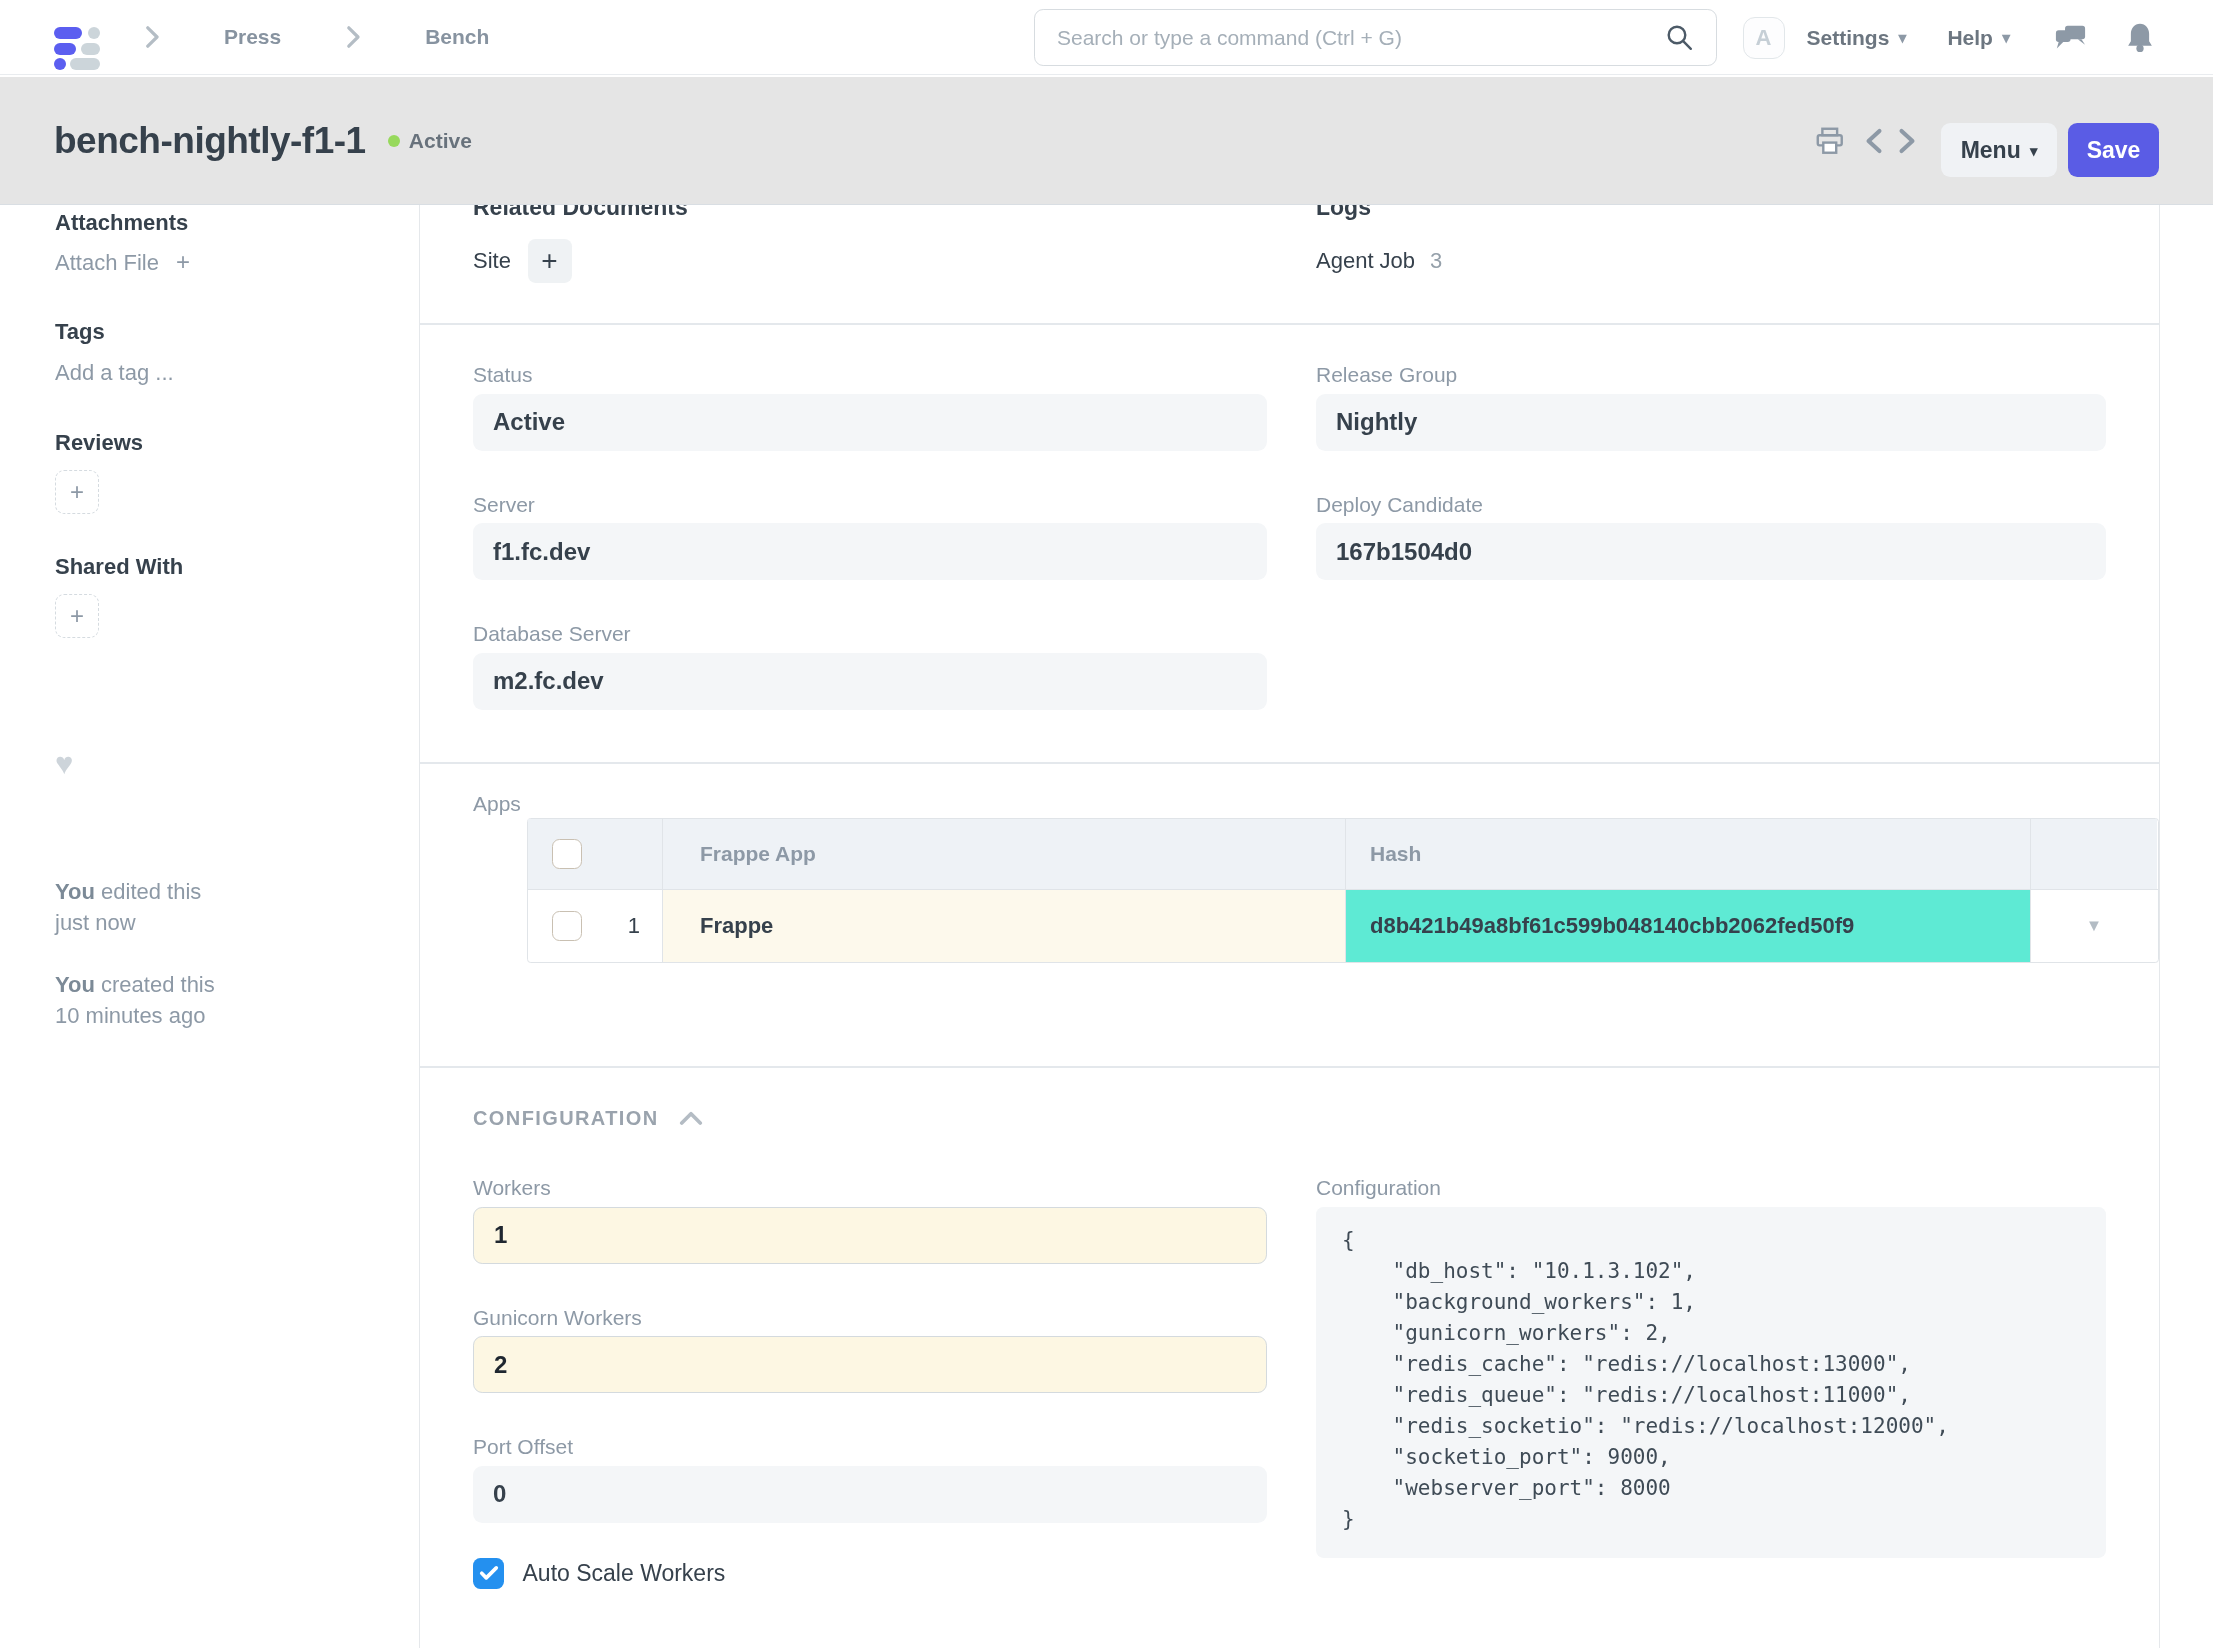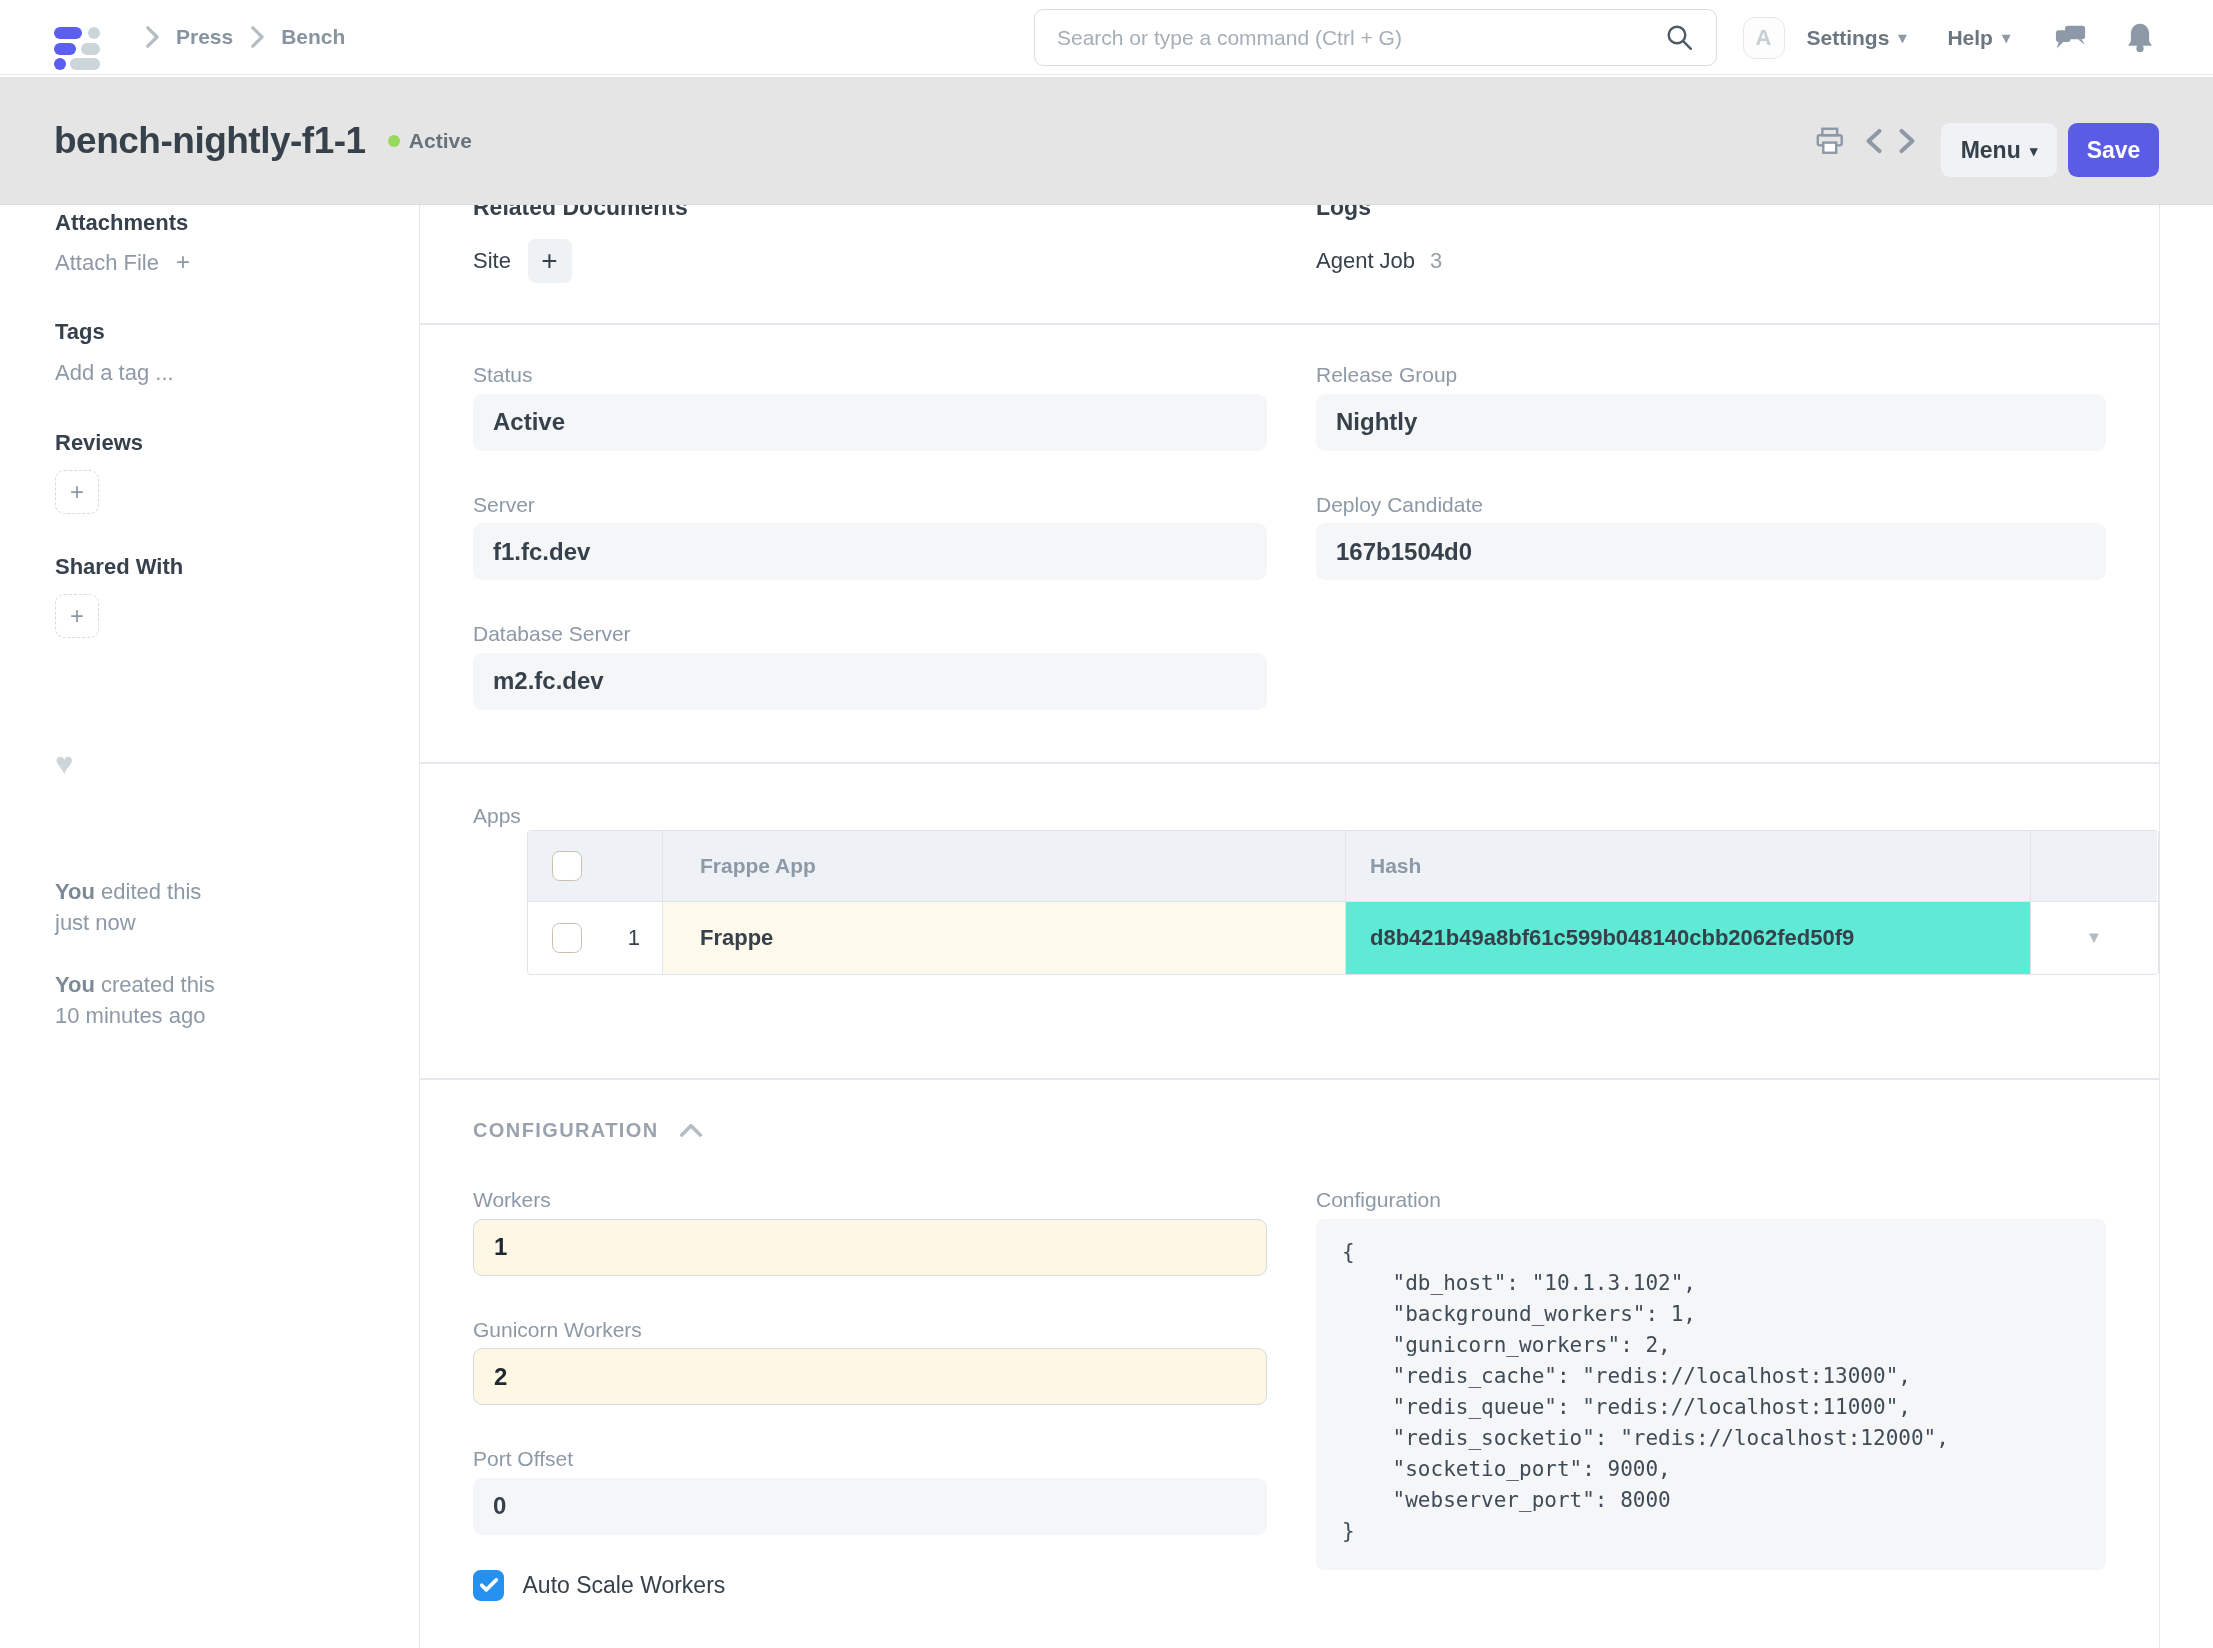--- a/index.html
+++ b/index.html
@@ -11,21 +11,21 @@
   .navbar { position:absolute; top:0; left:0; right:0; height:75px;
     border-bottom:1.8px solid #e9ecef; display:flex; align-items:center; padding-left:54px; background:#fff; }
   .logo { position:relative; width:46px; height:44px; margin-top:1.8px; }
   .logo i { position:absolute; border-radius:6.5px; }
   .logo .b1 { left:0;  top:11px; width:28px; height:12px; background:#5b5ef0; }
   .logo .g1 { left:34px; top:11px; width:12px; height:12px; background:#ccd5da; }
   .logo .b2 { left:0;  top:27px; width:22px; height:12px; background:#5b5ef0; }
   .logo .g2 { left:27px; top:27px; width:19.4px; height:12px; background:#ccd5da; }
   .logo .b3 { left:0;  top:42px; width:12px; height:12px; background:#5b5ef0; }
   .logo .g3 { left:15.7px; top:42px; width:30px; height:12px; background:#ccd5da; }
-  .crumbs { display:flex; align-items:flex-start; margin-left:28px; }
+  .crumbs { display:flex; align-items:flex-start; margin-left:28px;gap:48px; }
   .crumb-chev { margin:0 16.6px; display:flex; }
   .crumb { font-size:21px; font-weight:700; color:#8793a0; }
   .nav-search { position:absolute; left:1034px; top:9.2px; width:683px; height:57px;
     border:1.8px solid #d7dce0; border-radius:9.2px; display:flex; align-items:center; padding:0 22px; background:#fff; }
   .nav-search input { flex:1; border:none; outline:none; font-size:21px; color:#6c7680;
     font-family:"Liberation Sans", sans-serif; background:transparent; }
   .nav-search input::placeholder { color:#a5afb8; }
   .nav-right { position:absolute; right:59px; top:0; height:75px; display:flex; align-items:center; }
   .avatar { width:42px; height:42px; border:1.8px solid #e2e7ea; border-radius:12px;
     display:flex; align-items:center; justify-content:center; font-size:22px; font-weight:700; color:#c6cfd6; background:#fdfdfe; }
@@ -83,21 +83,21 @@
   .sq-plus-btn { width:44px; height:44px; margin-left:16.6px; background:#eff2f4; border-radius:7.4px;
     display:flex; align-items:center; justify-content:center; font-size:28px; color:#36414c; }
   .log-count { font-size:22px; color:#95a0aa; margin-left:14.8px; }
 
   .field-label { font-size:21px; color:#8d99a6; line-height:26px; display:block; }
   .field-value { height:57px; background:#f4f6f8; border-radius:9.2px; display:flex; align-items:center;
     padding:0 20px; font-size:24px; font-weight:700; color:#36414c; margin-top:5.5px; }
   .pad-t { padding-top:37px; }
   .gap-r { margin-top:41px; }
 
-  .sec-label { font-size:21px; color:#8d99a6; margin-top:40px; display:block; }
+  .sec-label { font-size:21px; color:#8d99a6; margin-top:28px; display:block; }
   .apps-table { margin-left:54px; width:1632px; margin-top:2px;
     border:1.8px solid #e0e4e8; border-radius:3.7px; }
   .t-row { display:grid; grid-template-columns:135px 683px 685px 126px; }
   .t-head { height:70px; } .t-data { height:73px; border-top:1.8px solid #e0e4e8; }
   .t-cell { display:flex; align-items:center; border-right:1.8px solid #e0e4e8; }
   .t-cell:last-child { border-right:none; }
   .t-head .t-cell { background:#eef2f6; }
   .cell-check { padding-left:24px; }
   .cell-idx { flex:1; text-align:right; padding-right:22px; font-size:22px; color:#36414c; }
   .cell-app { padding-left:37px; }

